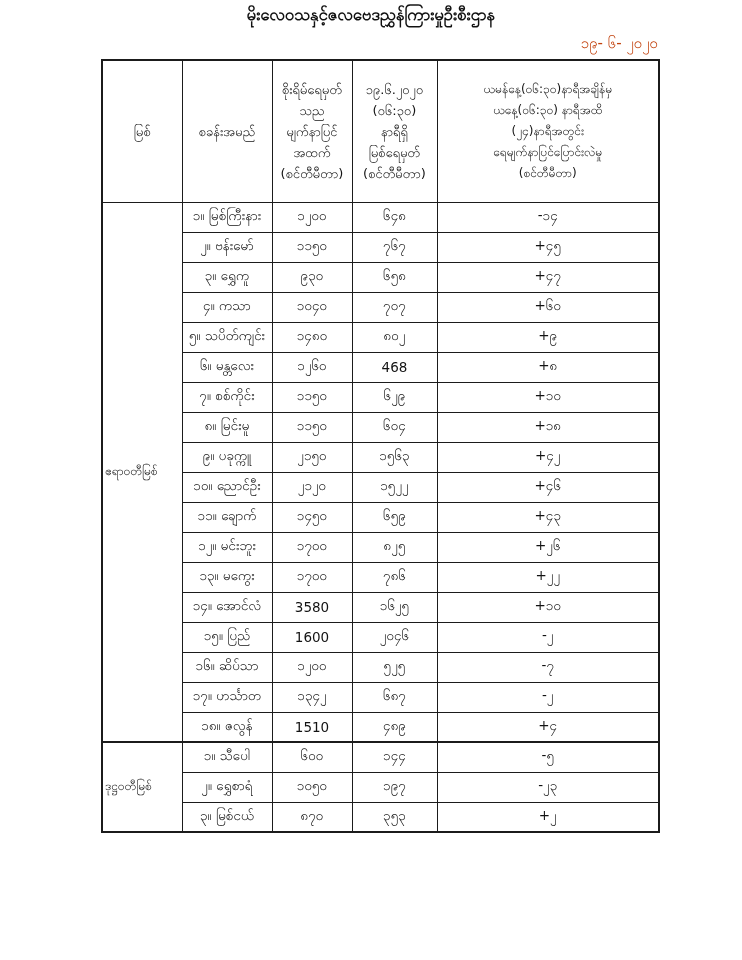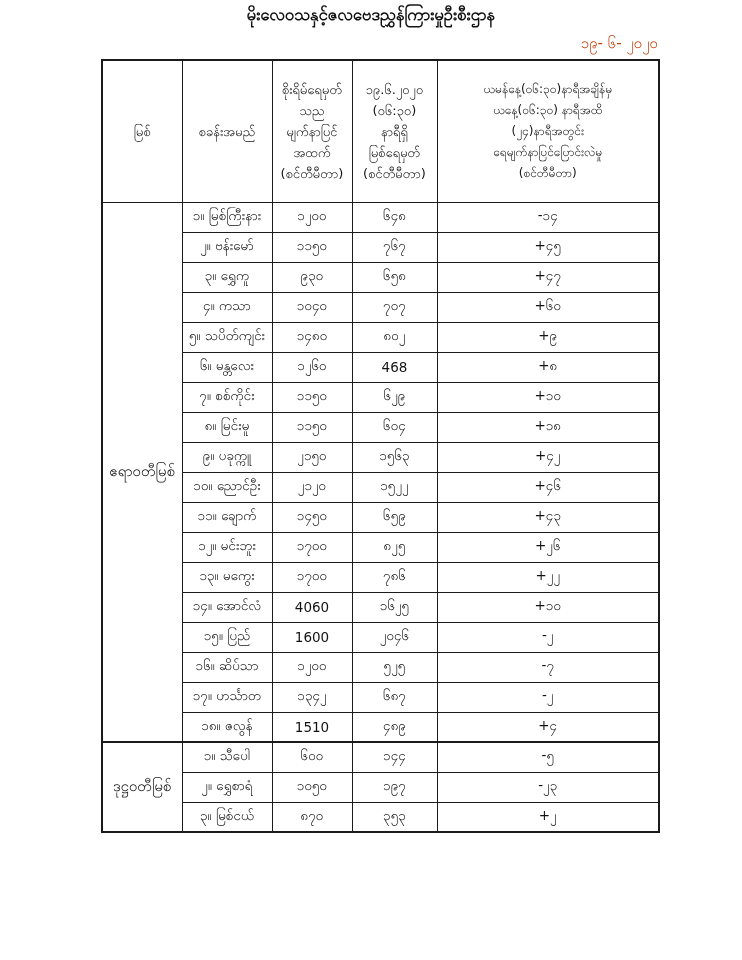--- a/index.html
+++ b/index.html
@@ -58,23 +58,22 @@
   th.wide { font-size: 12px; }
   td { font-size: 13.5px; }
   td.station {
     text-align: center;
     padding-left: 8px;
     white-space: nowrap;
     overflow: hidden;
   }
   td.num { text-align: center; }
   td.river-group {
-    text-align: center;
     vertical-align: middle;
-    font-size: 15px;
+    font-size: 12px;
     margin-top: 28px;
   }
   tr.group-sep td { border-top-width: 2.5px; }
   .c-river   { width: 80px; }
   .c-station { width: 90px; }
   .c-danger  { width: 80px; }
   .c-level   { width: 85px; }
   .c-change  { width: 222px; }
 </style>
 </head>
@@ -192,21 +191,21 @@
         <td class="num">+၂၆</td>
       </tr>
       <tr>
         <td class="station">၁၃။ မကွေး</td>
         <td class="num">၁၇၀၀</td>
         <td class="num">၇၈၆</td>
         <td class="num">+၂၂</td>
       </tr>
       <tr>
         <td class="station">၁၄။ အောင်လံ</td>
-        <td class="num">4060</td>
+        <td class="num">3580</td>
         <td class="num">၁၆၂၅</td>
         <td class="num">+၁၀</td>
       </tr>
       <tr>
         <td class="station">၁၅။ ပြည်</td>
         <td class="num">1600</td>
         <td class="num">၂၀၄၆</td>
         <td class="num">-၂</td>
       </tr>
       <tr>

